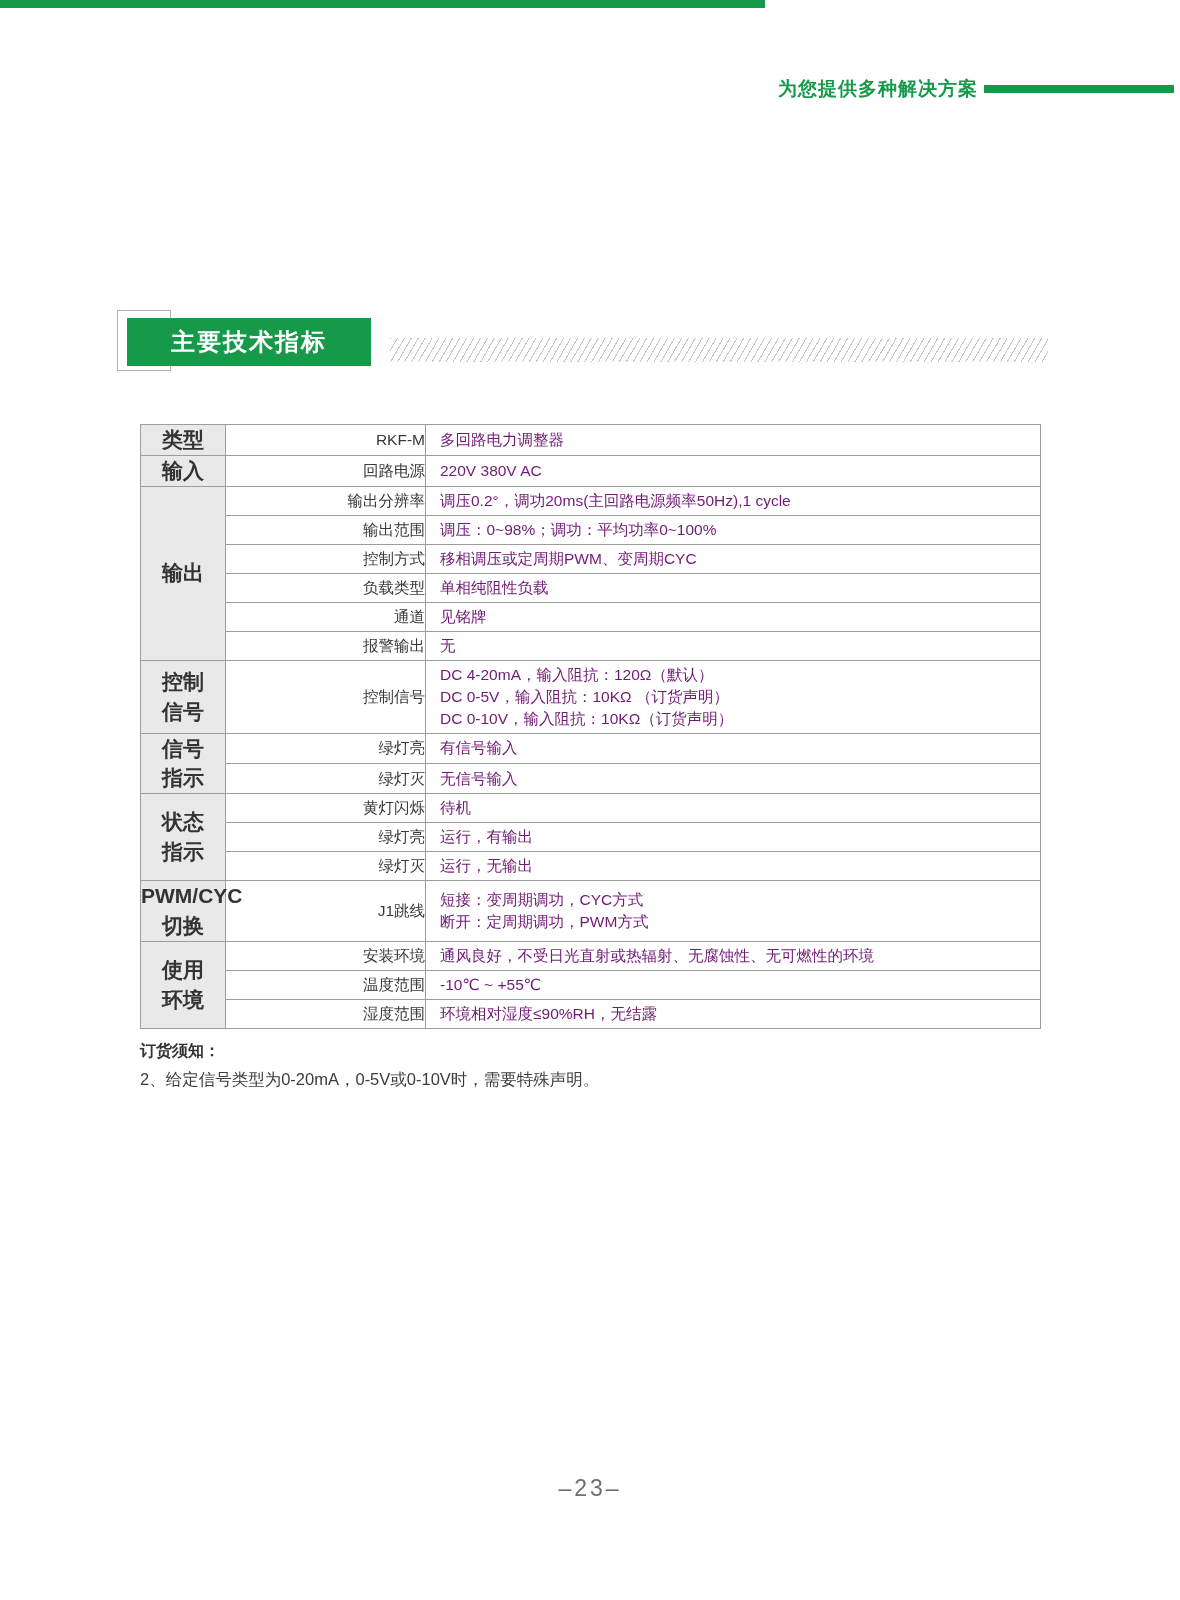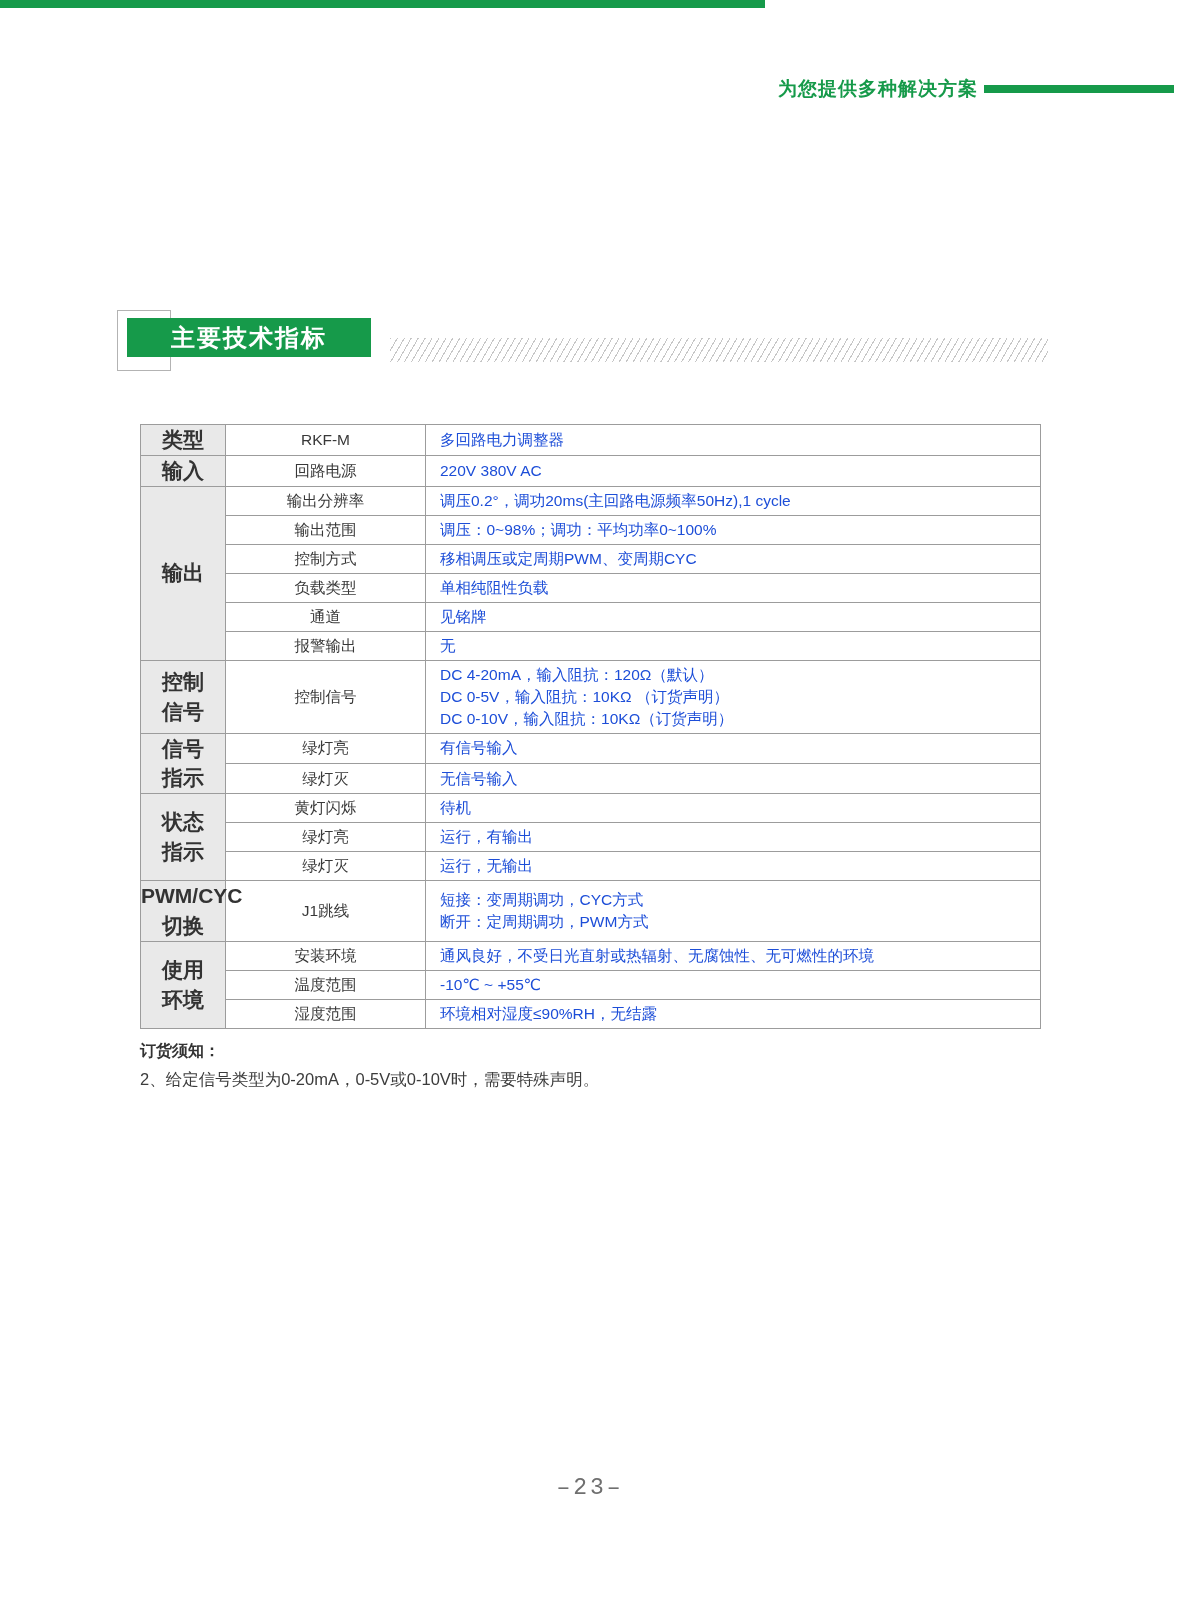--- a/index.html
+++ b/index.html
@@ -30,21 +30,21 @@
     font-size:19px;font-weight:bold;line-height:26px;
     letter-spacing:1px;
     white-space:nowrap;
   }
   
   .title-outline{
     position:absolute;left:117px;top:310px;width:54px;height:61px;
     border:1px solid #b3b3b3;background:transparent;
   }
   .title-box{
-    position:absolute;left:127px;top:318px;width:244px;height:39px;
+    position:absolute;left:127px;top:318px;width:244px;height:48px;
     background:var(--accent-green);
     color:#fff;font-size:24px;font-weight:bold;letter-spacing:2px;
     display:flex;align-items:center;justify-content:center;
   }
   .hatch{
     position:absolute;left:390px;top:338px;width:658px;height:24px;
     background:repeating-linear-gradient(120deg,#c6c6c6 0px,#c6c6c6 1px,transparent 1px,transparent 6px);
   }
   
   table.spec{
@@ -55,35 +55,35 @@
   table.spec td{
     border:1px solid var(--table-border);
     vertical-align:middle;
     line-height:1.42;
   }
   td.g{
     background:var(--header-cell-bg);
     font-weight:bold;font-size:21px;color:#333;
     text-align:center;white-space:pre-line;
   }
-  td.p{text-align:center;color:#383838;white-space:pre-line;}
-  td.v{text-align:left;padding:3px 14px;color:#1d4ed8;white-space:pre-line;}
+  td.p{text-align:right;color:#383838;white-space:pre-line;}
+  td.v{text-align:left;padding:3px 14px;color:#701a75;white-space:pre-line;}
   tr.r{height:29px;}
   tr.t3{height:72px;margin-top:40px;}
   tr.t2{height:54px;}
   
   .notes{position:absolute;left:140px;top:1038px;width:920px;font-size:16.5px;color:#3c3c3c;}
   .notes-title{font-weight:bold;font-size:16px;line-height:26px;color:#333;}
   .note-line{line-height:30px;}
   .note-bold{font-weight:bold;}
   
   .page-number{
     position:absolute;left:0;top:1475px;width:100%;
     text-align:center;font-size:23px;color:#6f6f6f;letter-spacing:3px;
-    font-family:Liberation Mono, monospace;
+    font-family:Liberation Sans, sans-serif;
   }
 </style>
 </head>
 <body>
 
 <div class="page">
 
   <div class="hline hline-left"></div>
   <div class="slogan">为您提供多种解决方案</div>
   <div class="hline hline-right"></div>

